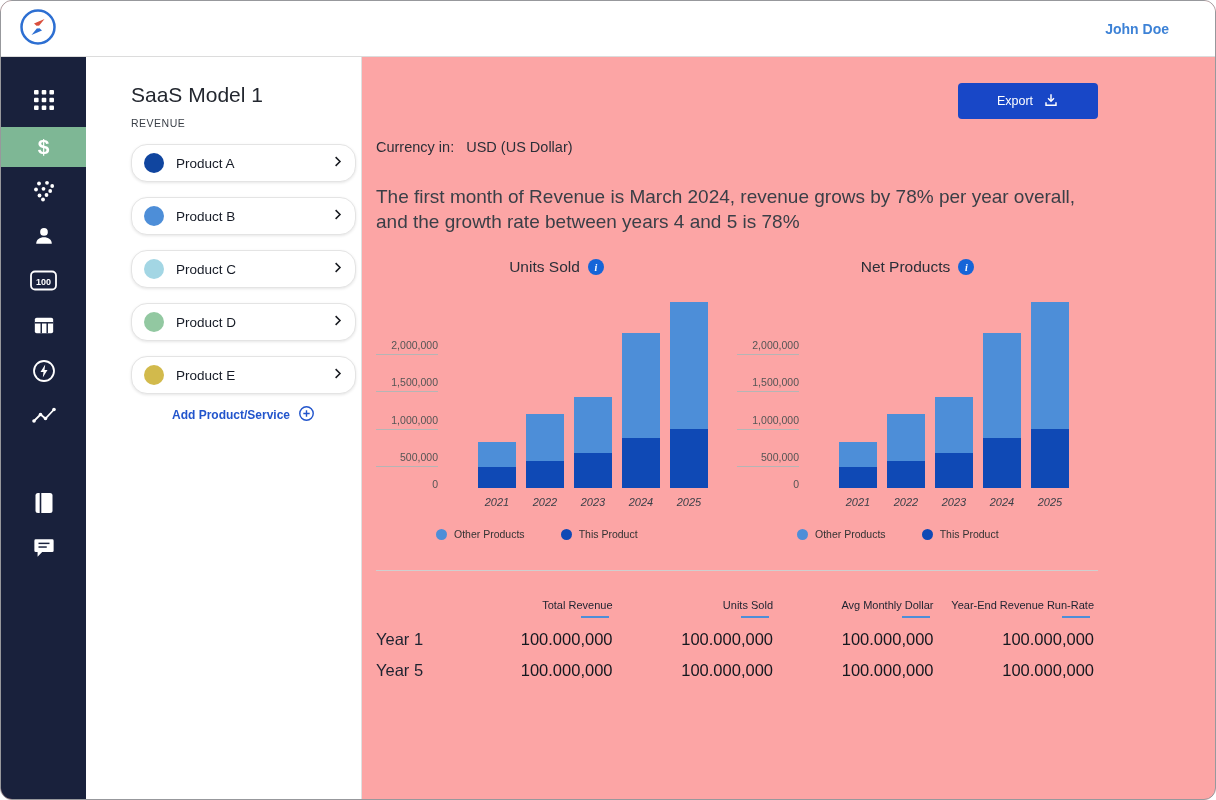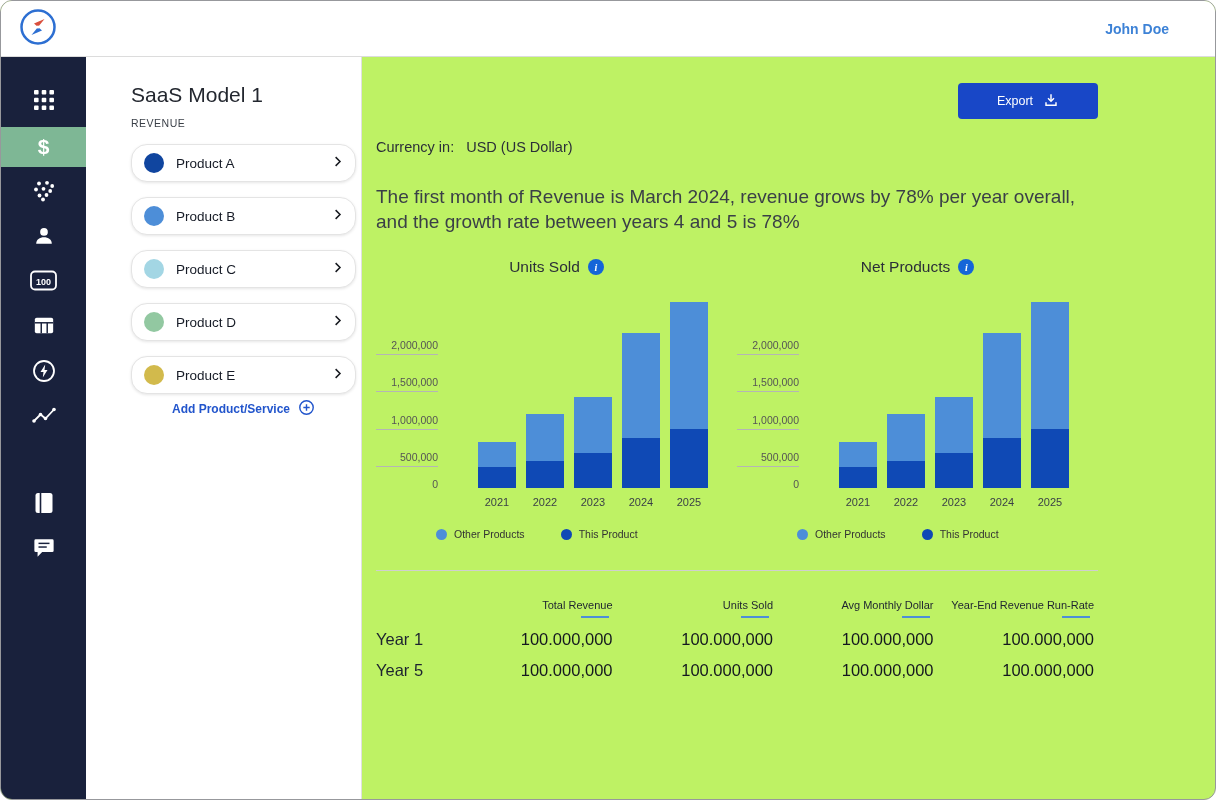--- a/index.html
+++ b/index.html
@@ -1,18 +1,18 @@
 <!DOCTYPE html>
 <html><head>
 <meta charset="utf-8">
 <style>
   * { box-sizing: border-box; }
   body { margin:0; background:#fff; font-family:"Liberation Sans", sans-serif; }
   .window { width:1216px; height:800px; border:1px solid #97989c; border-radius:12px; overflow:hidden;
-            display:flex; flex-direction:column; background:#bef264; }
+            display:flex; flex-direction:column; background:#fca5a5; }
   
   .topbar { height:56px; min-height:56px; display:flex; align-items:center; justify-content:space-between;
             padding:0 46px 0 18px; border-bottom:1px solid #dcdcdc; background:#fff; }
   .logo-btn { display:flex; align-items:center; cursor:pointer; background:none; border:none; padding:0; }
   .user-name { color:#3d82d6; font-weight:bold; font-size:14px; cursor:pointer; }
   .body { flex:1; display:flex; min-height:0; }
   
   .iconbar { width:85px; background:#19213c; display:flex; flex-direction:column; align-items:center; padding-top:22px; }
   .icon-slot { height:45px; width:100%; display:flex; align-items:center; justify-content:center; cursor:pointer; }
   .icon-slot.active { background:#7eb795; height:40px; margin:3px 0; }
@@ -21,21 +21,21 @@
   
   .product-panel { width:276px; border-right:1px solid #e0e0e0; padding:26px 22px 0 45px; background:#fff; }
   .panel-title { font-size:21px; color:#23272f; }
   .panel-section { font-size:10.5px; letter-spacing:.5px; color:#3a3f47; margin-top:10px; }
   .product-card { width:225px; height:38px; border:1px solid #e4e4e4; border-radius:16px;
                   box-shadow:0 1px 3px rgba(0,0,0,.10); display:flex; align-items:center;
                   padding:0 10px 0 12px; margin-top:15px; background:#fff; cursor:pointer; }
   .product-card:first-of-type { margin-top:22px; }
   .product-dot { width:20px; height:20px; border-radius:50%; margin-right:12px; flex:none; }
   .product-label { font-size:13.5px; color:#161b26; flex:1; }
-  .add-row { width:225px; display:flex; align-items:center; justify-content:center; gap:8px; margin-top:4px;
+  .add-row { width:225px; display:flex; align-items:center; justify-content:center; gap:8px; margin-top:10px;
              color:#2255cc; font-weight:bold; font-size:12px; cursor:pointer; background:none; border:none;
              font-family:inherit; }
   
   .main { flex:1; padding-left:14px; overflow:hidden; }
   .main-inner { width:722px; }
   .export-row { display:flex; justify-content:flex-end; margin-top:26px; }
   .export-btn { width:140px; height:36px; background:#1847c7; color:#fff; border:none; border-radius:4px;
                 font-size:12.5px; display:flex; align-items:center; justify-content:center; gap:10px;
                 cursor:pointer; font-family:inherit; }
   .currency-row { margin-top:20px; font-size:14.5px; color:#2b2f38; }
@@ -46,21 +46,21 @@
   .chart { flex:1; }
   .chart-title-row { display:flex; justify-content:center; align-items:center; gap:8px; font-size:15.5px; color:#2b2f38; }
   .info-icon { width:16px; height:16px; border-radius:50%; background:#1565d8; color:#fff; font-size:10px;
                font-weight:bold; font-style:italic; display:flex; align-items:center; justify-content:center;
                font-family:"Liberation Serif", serif; cursor:pointer; }
   .plot { display:flex; margin-top:22px; }
   .y-axis { width:68px; position:relative; height:190px; flex:none; }
   .tick { position:absolute; left:0; right:6px; text-align:right; font-size:10.5px; color:#555;
           border-bottom:1px solid #b5b5b5; padding-bottom:3px; }
   .tick.tick-zero { border-bottom:none; }
-  .bars-wrap { flex:1; }
+  .bars-wrap { flex:1;font-style:italic; }
   .bars { display:flex; align-items:flex-end; gap:10px; height:190px; padding-left:34px; }
   .bar { width:38px; display:flex; flex-direction:column; justify-content:flex-end; flex:none; }
   .x-labels { display:flex; gap:10px; padding-left:34px; margin-top:8px; }
   .x-label { width:38px; text-align:center; font-size:11px; color:#3a3f47; flex:none; }
   .legend { display:flex; gap:36px; margin-top:20px; padding-left:60px; }
   .legend-item { display:flex; align-items:center; gap:7px; font-size:10.5px; color:#333; }
   .legend-dot { width:11px; height:11px; border-radius:50%; }
   .divider { height:1px; background:#cfcfcf; margin-top:30px; }
   
   .table { margin-top:28px; display:grid; grid-template-columns:80px repeat(4, 1fr); row-gap:12px; align-items:center; }

